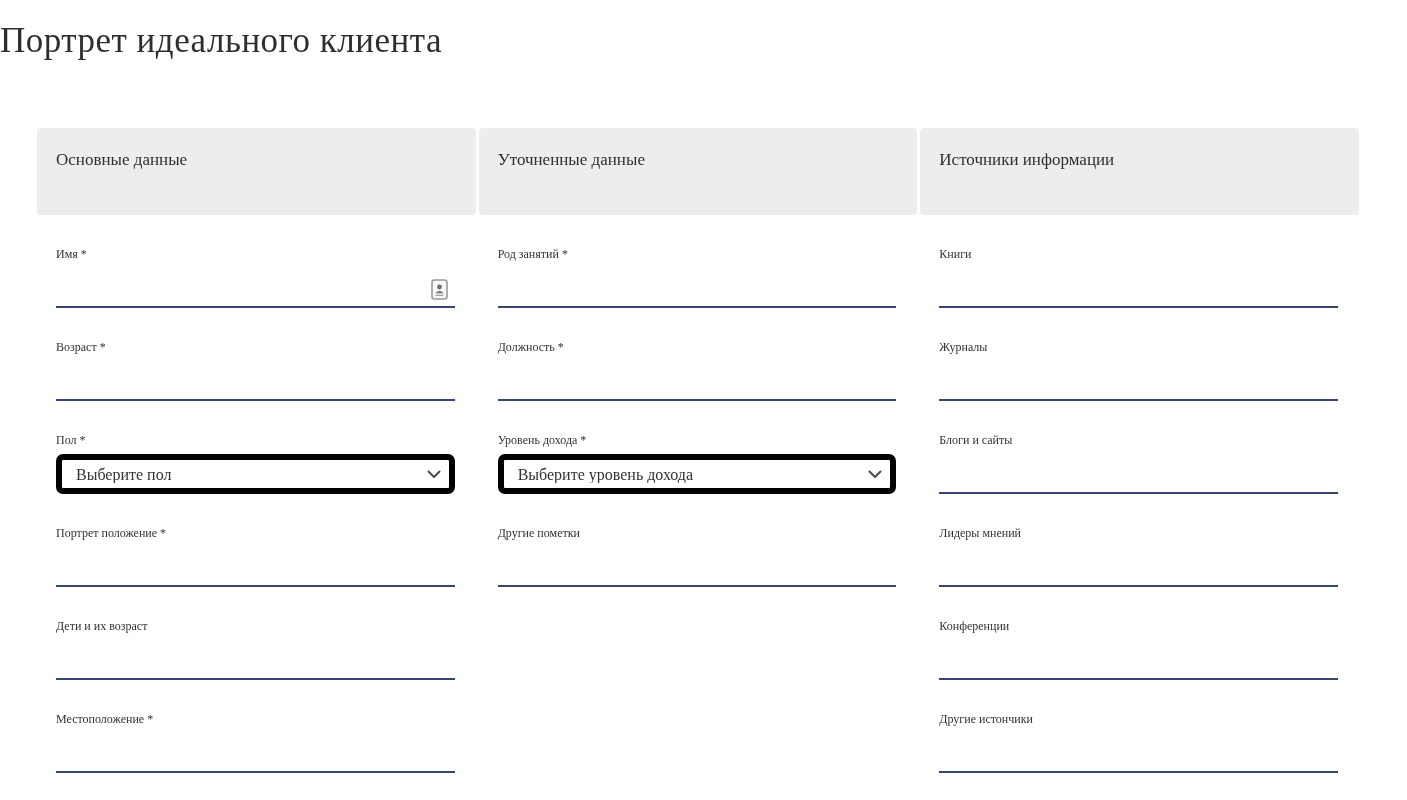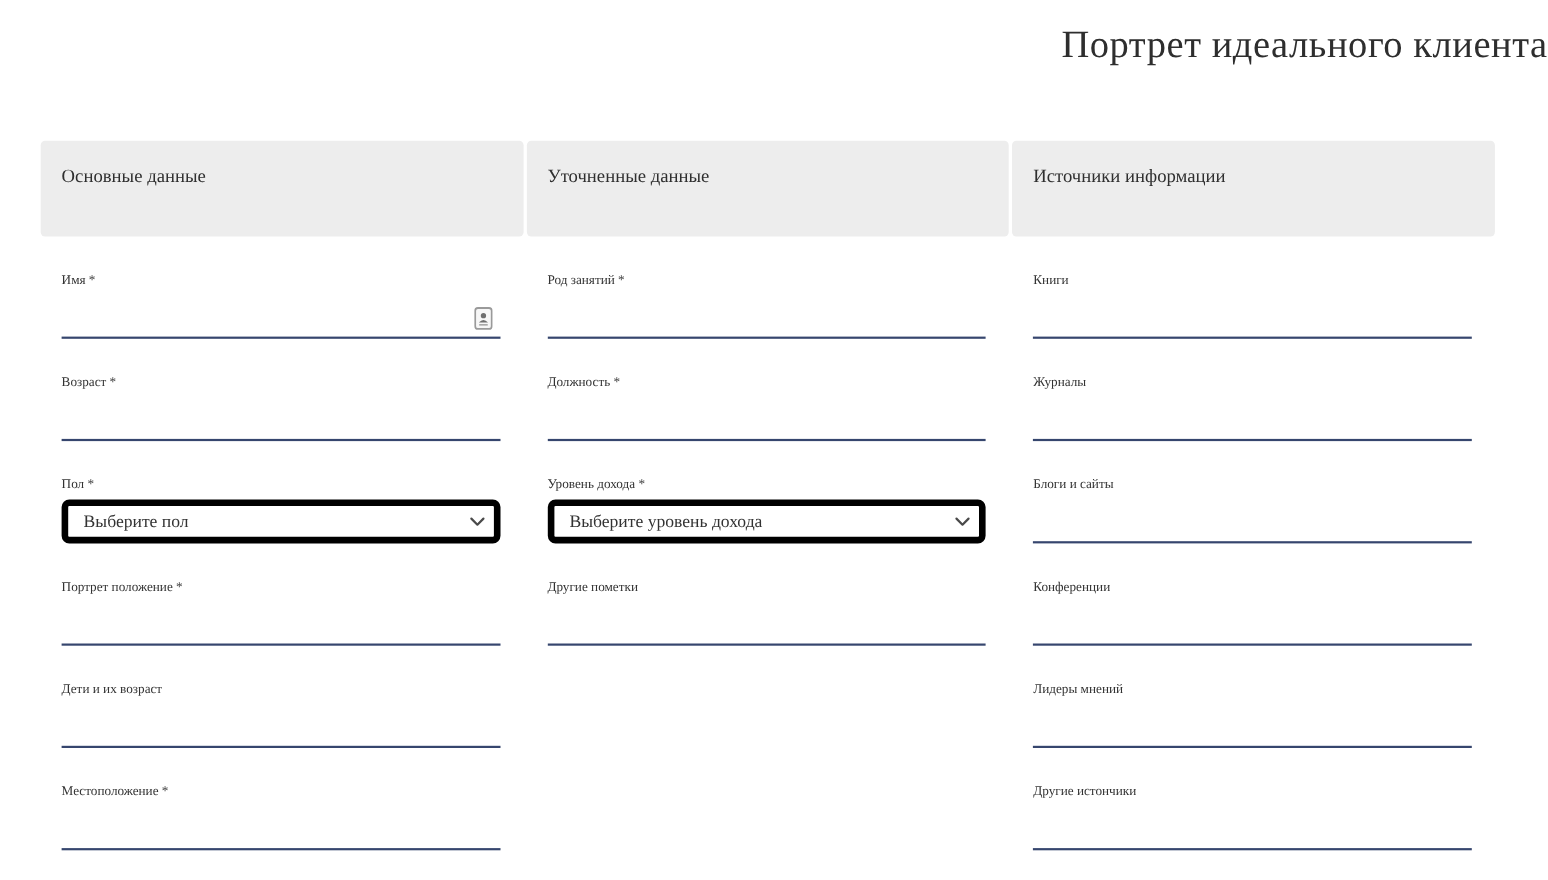--- a/index.html
+++ b/index.html
@@ -5,21 +5,21 @@
   * { box-sizing: border-box; margin: 0; padding: 0; }
   html, body { width: 1407px; height: 800px; }
   body {
     background: #ffffff;
     font-family: "Liberation Serif", "DejaVu Serif", serif;
     color: #333333;
     position: relative;
     overflow: hidden;
   }
   .page-title {
-    text-align: right;
+    text-align: left;
     font-size: 35px;
     font-weight: 400;
     color: #2e2e2e;
     padding-top: 21px;
     letter-spacing: 0.5px;
   }
   .grid {
     position: absolute;
     top: 128px;
     left: 37px;
@@ -229,28 +229,28 @@
       </div>
 
       <div class="field">
         <label class="field-label">Блоги и сайты</label>
         <div class="input-wrap">
           <input type="text" style="">
         </div>
       </div>
 
       <div class="field">
+        <label class="field-label">Лидеры мнений</label>
+        <div class="input-wrap">
+          <input type="text" style="">
+        </div>
+      </div>
+
+      <div class="field">
         <label class="field-label">Конференции</label>
-        <div class="input-wrap">
-          <input type="text" style="">
-        </div>
-      </div>
-
-      <div class="field">
-        <label class="field-label">Лидеры мнений</label>
         <div class="input-wrap">
           <input type="text" style="">
         </div>
       </div>
 
       <div class="field">
         <label class="field-label">Другие истончики</label>
         <div class="input-wrap">
           <input type="text" style="">
         </div>

